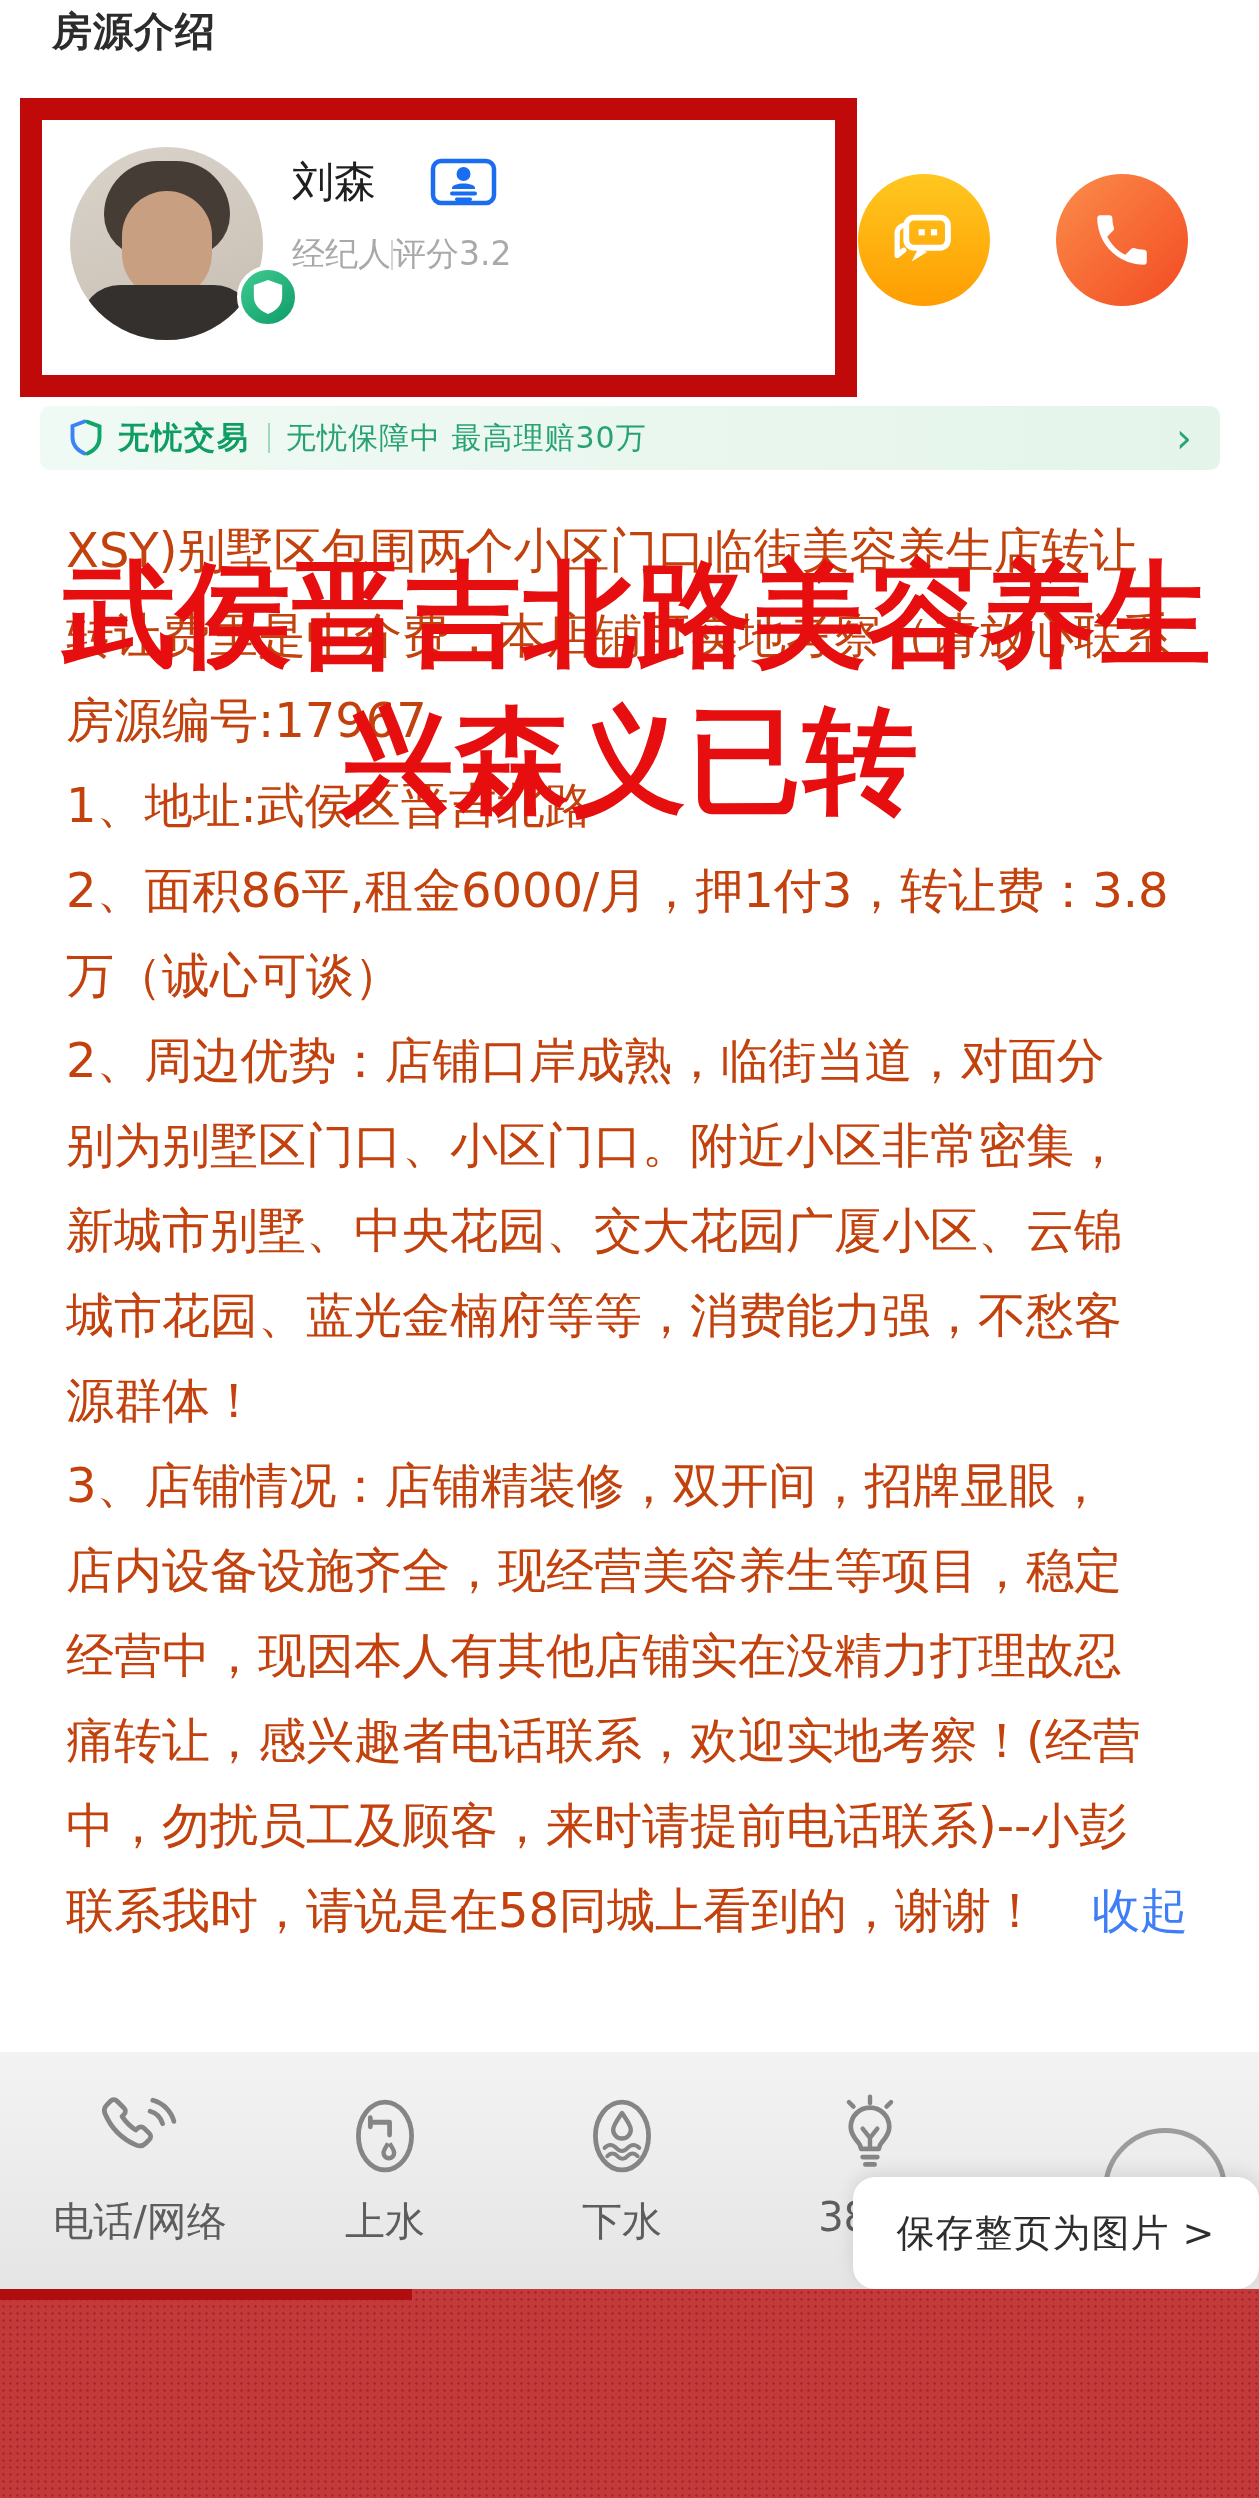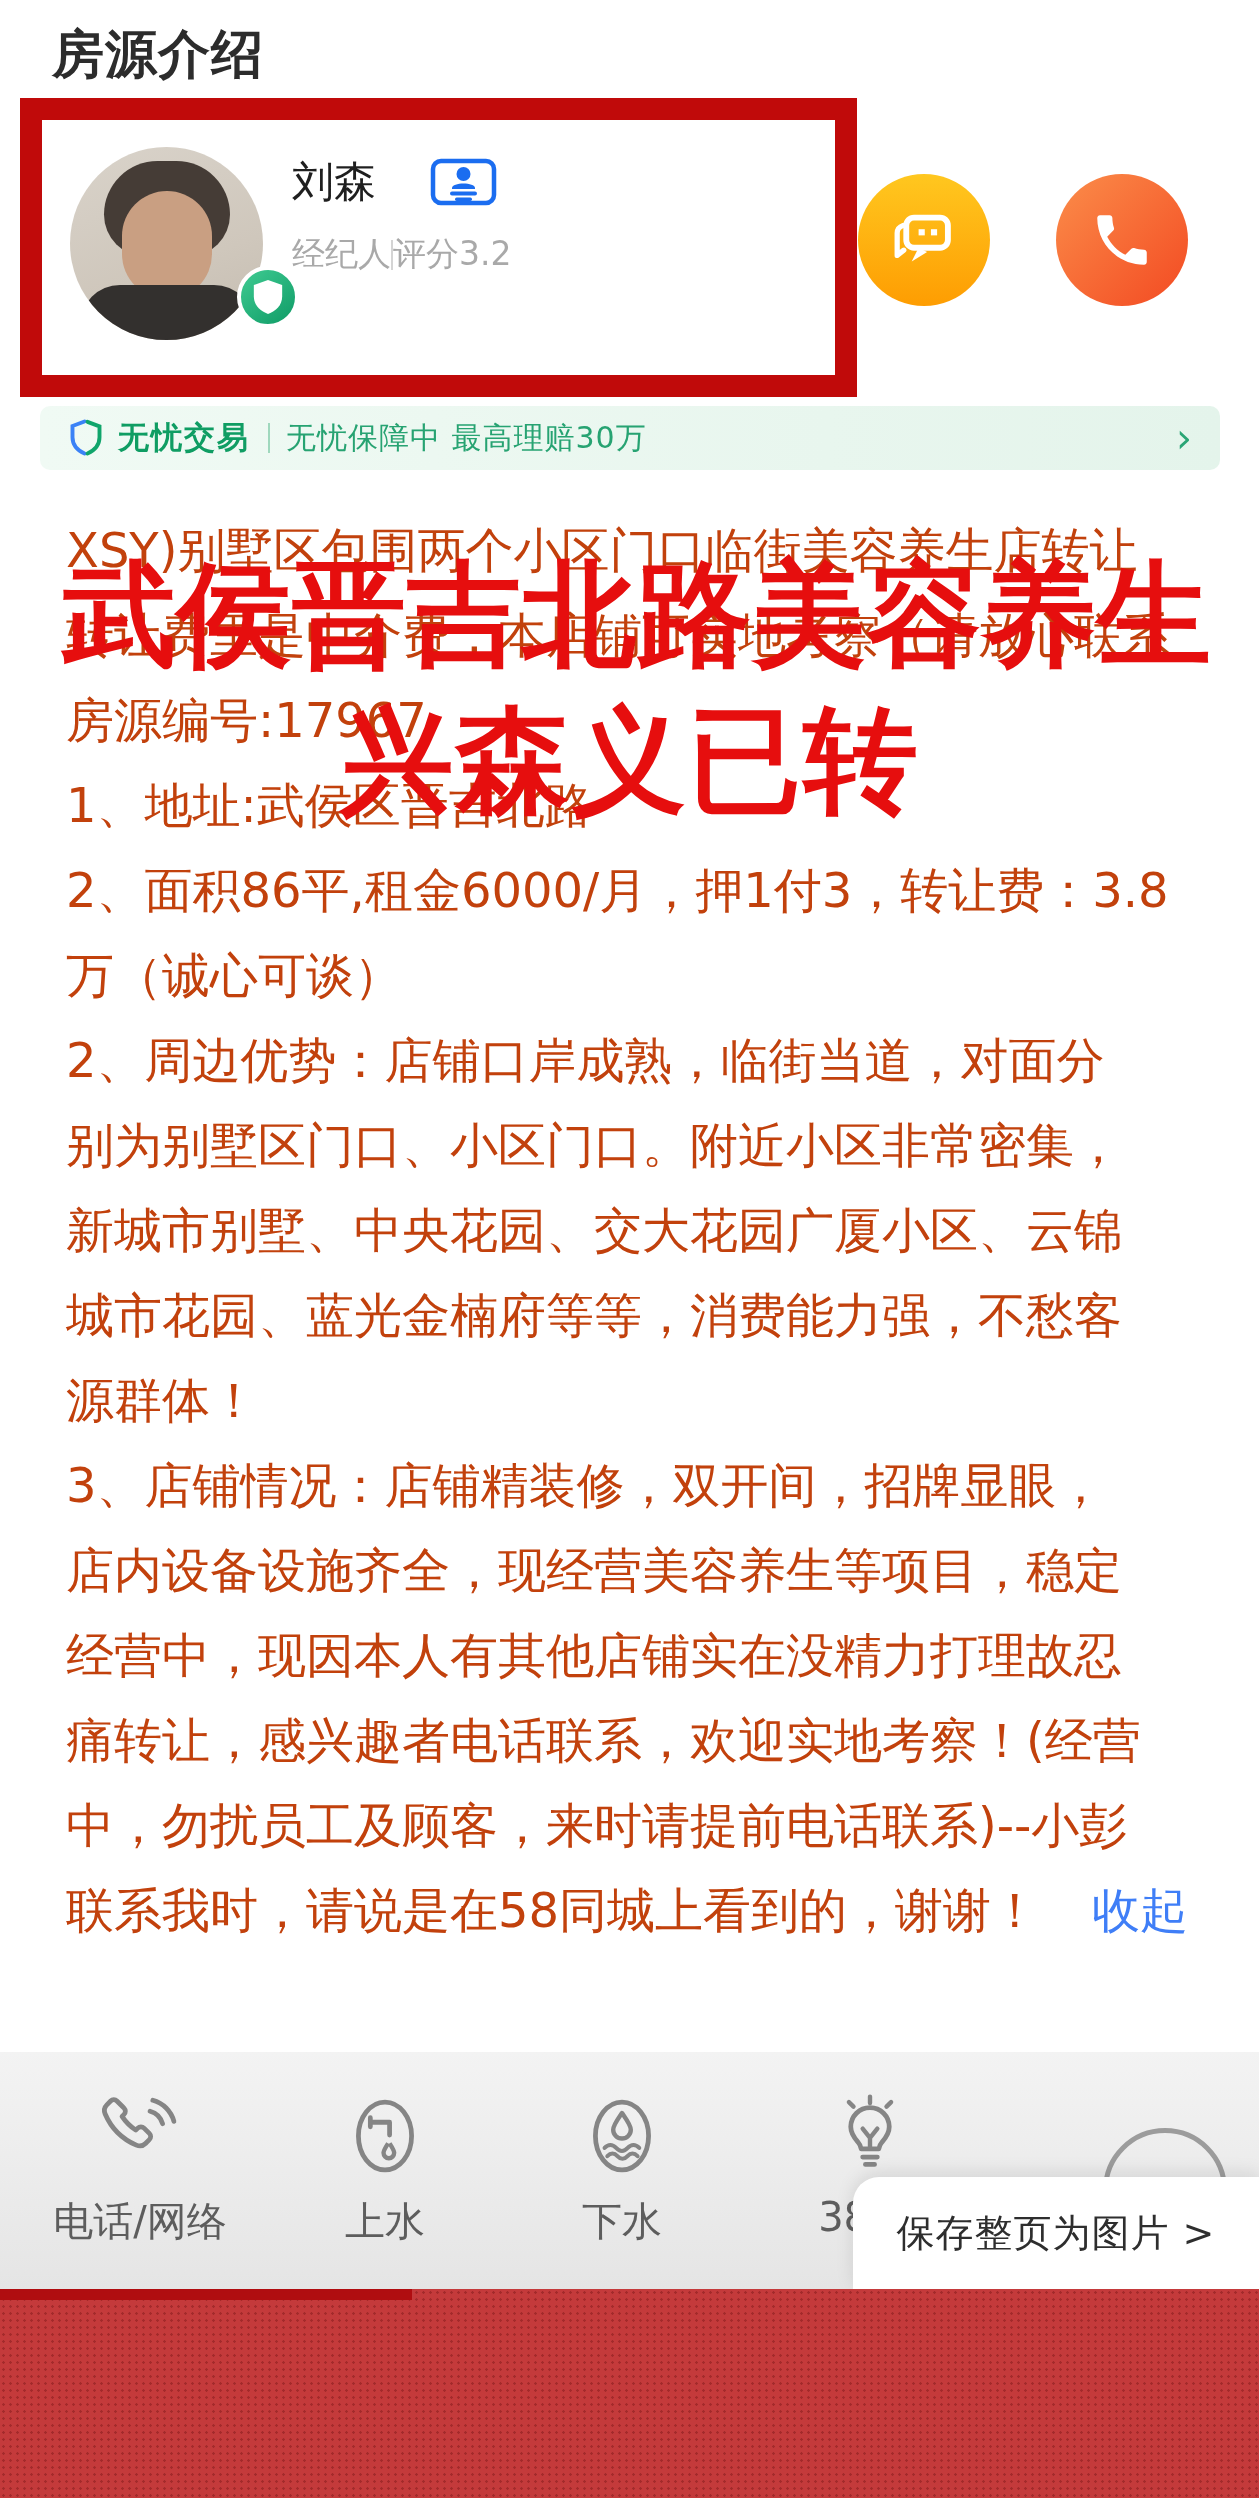--- a/index.html
+++ b/index.html
@@ -1,21 +1,21 @@
 <!DOCTYPE html>
 <html><head>
 <meta charset="utf-8">
 <style>
   html,body{margin:0;padding:0;background:#fff;}
   #screen{position:relative;width:1259px;height:2498px;background:#ffffff;overflow:hidden;
           font-family:"DejaVu Sans","Liberation Sans",sans-serif;}
   .abs{position:absolute;}
 
   
-  .page-title{left:52px;top:20px;font-size:52px;font-weight:bold;color:#2c2c2c;letter-spacing:1px;}
+  .page-title{left:52px;top:4px;font-size:40px;font-weight:bold;color:#2c2c2c;letter-spacing:1px;}
 
   
   .agent-box{left:20px;top:98px;width:837px;height:299px;border:22px solid #c00a0a;background:#ffffff;box-sizing:border-box;}
   .avatar{left:70px;top:147px;width:193px;height:193px;border-radius:50%;overflow:hidden;
           background:linear-gradient(160deg,#d9d3ca 0%,#cfc7bc 60%,#c4bcb0 100%);}
   .avatar .hair{position:absolute;left:34px;top:14px;width:126px;height:96px;border-radius:58px 58px 46px 46px;background:#453c36;}
   .avatar .face{position:absolute;left:52px;top:44px;width:90px;height:108px;border-radius:46px;background:#c99f82;}
   .avatar .shirt{position:absolute;left:10px;top:138px;width:174px;height:70px;border-radius:40px 40px 0 0;background:#33302e;}
   .verify-badge{left:237px;top:266px;width:62px;height:62px;border-radius:50%;
                 background:radial-gradient(circle at 35% 30%,#3fcb92,#12a express 60%,#0f9b66);
@@ -52,21 +52,21 @@
 
   
   .facility-row{left:0;top:2052px;width:1259px;height:237px;background:linear-gradient(180deg,#f3f3f3,#e5e5e5);}
   .fac-item{position:absolute;top:40px;width:220px;display:flex;flex-direction:column;align-items:center;}
   .fac-label{margin-top:14px;font-size:40px;color:#5d5d5d;white-space:nowrap;}
   .top-btn{left:1103px;top:2128px;width:124px;height:124px;border-radius:50%;border:5px solid #9c9c9c;box-sizing:border-box;
            display:flex;align-items:center;justify-content:center;background:transparent;}
 
   
   .save-popup{left:853px;top:2177px;width:406px;height:112px;background:#ffffff;border-top-left-radius:26px;
-              box-shadow:0 -4px 18px rgba(0,0,0,.10);display:flex;align-items:center;justify-content:center;z-index:8;}
+              box-shadow:0 -4px 18px rgba(0,0,0,.10);display:flex;align-items:center;justify-content:center;z-index:8;border-radius:22px;}
   .save-popup span{font-size:38px;color:#2e2e2e;letter-spacing:1px;}
 
   
   .red-band{left:0;top:2289px;width:1259px;height:209px;background-color:#c43a3b;
             background-image:radial-gradient(rgba(80,0,0,.28) 1px,transparent 1.5px);background-size:7px 7px;z-index:9;}
   .red-strip{left:0;top:2289px;width:412px;height:11px;background:#b00d10;z-index:10;}
 </style>
 </head>
 <body>
 

